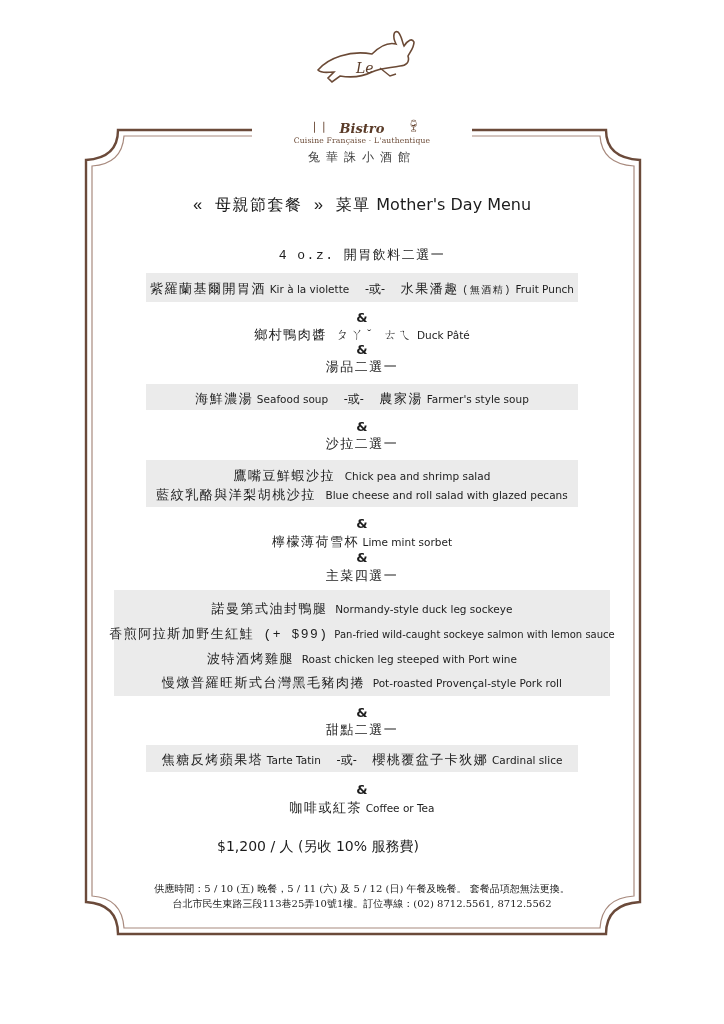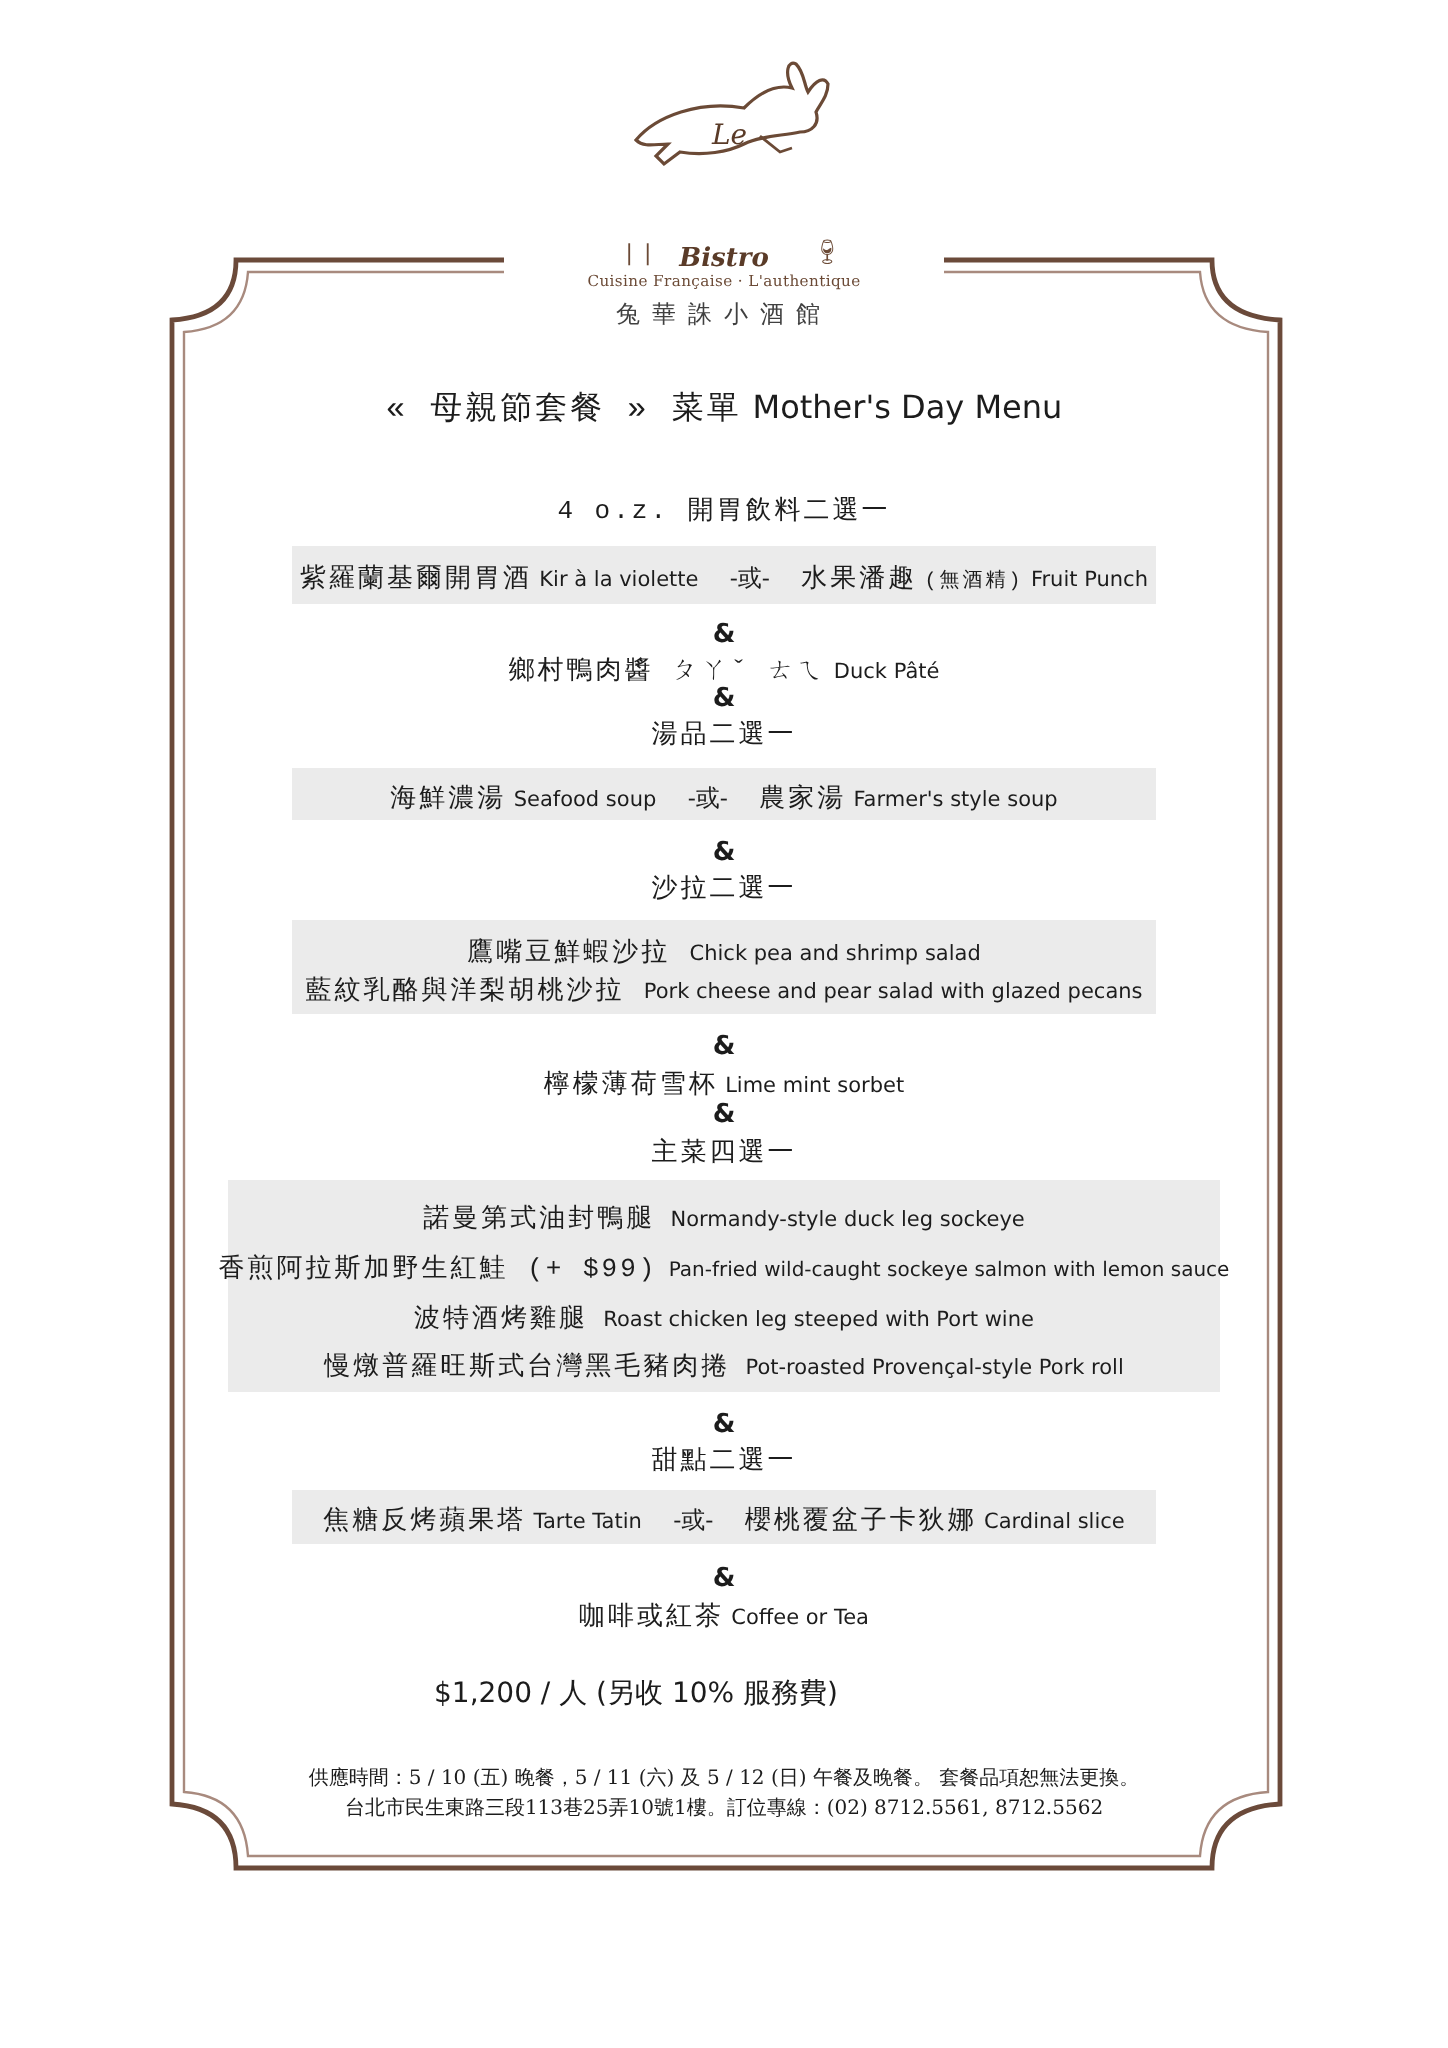--- a/index.html
+++ b/index.html
@@ -99,21 +99,21 @@
 <div class="line" style="top:435px">
   <span class="zh">沙拉二選一</span>
 </div>
 <div class="box" style="left:146px; top:460px; width:432px; height:47px"></div>
 <div class="line" style="top:467px">
   <span class="zh">鷹嘴豆鮮蝦沙拉</span>
   <span class="en" style="margin-left:6px">Chick pea and shrimp salad</span>
 </div>
 <div class="line" style="top:486px">
   <span class="zh">藍紋乳酪與洋梨胡桃沙拉</span>
-  <span class="en" style="margin-left:6px">Pork cheese and pear salad with glazed pecans</span>
+  <span class="en" style="margin-left:6px">Blue cheese and roll salad with glazed pecans</span>
 </div>
 
 <div class="line amp" style="top:516px">&amp;</div>
 <div class="line" style="top:533px">
   <span class="zh">檸檬薄荷雪杯</span>
   <span class="en">Lime mint sorbet</span>
 </div>
 <div class="line amp" style="top:550px">&amp;</div>
 <div class="line" style="top:567px">
   <span class="zh">主菜四選一</span>

